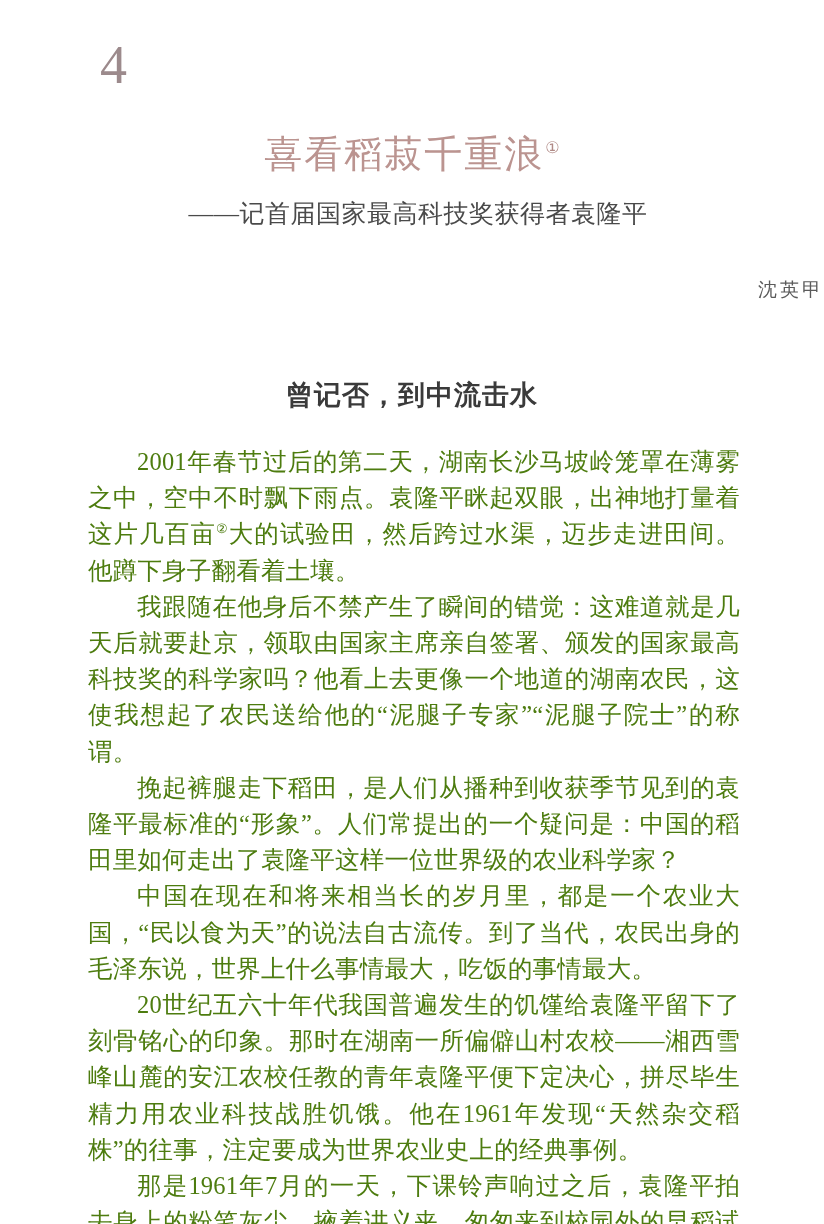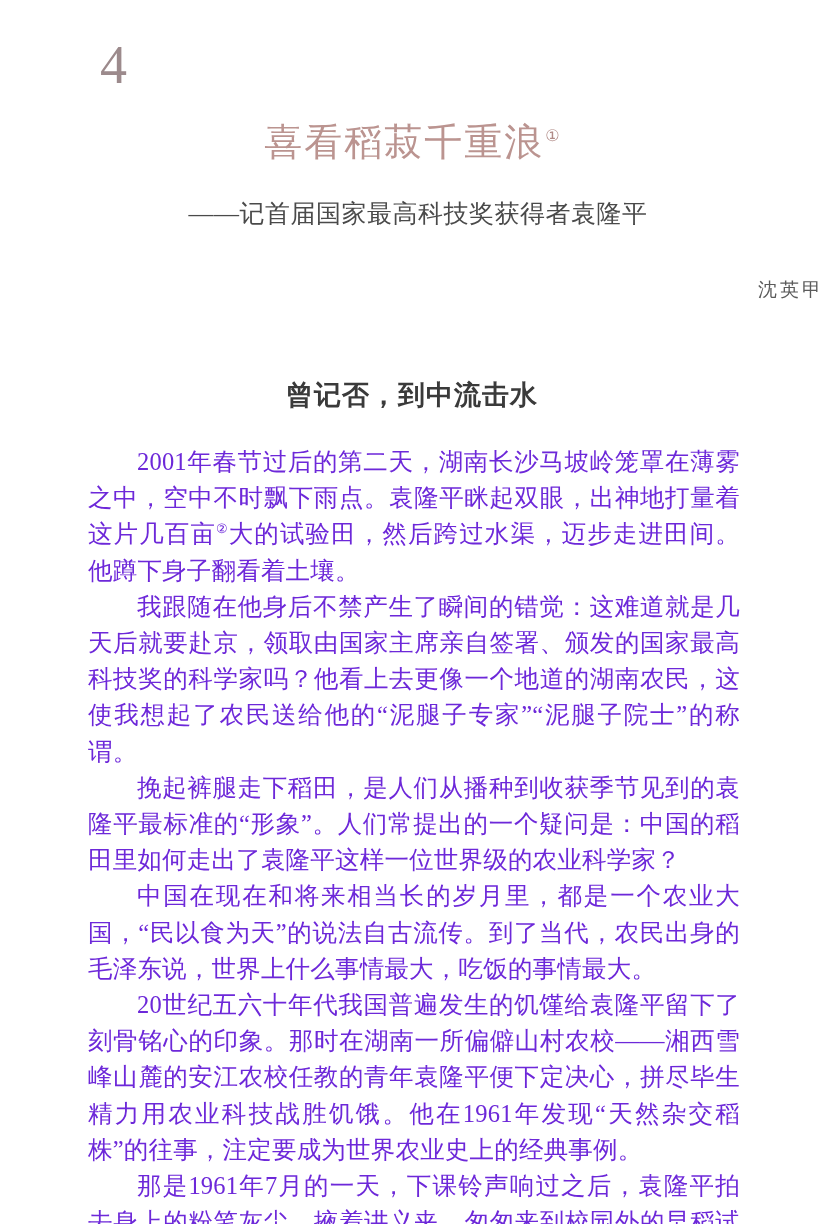--- a/index.html
+++ b/index.html
@@ -43,20 +43,21 @@
   .main-title {
     display: inline-block;
     font-family: "Liberation Serif", "DejaVu Serif", serif;
     font-size: 38px;
     line-height: 1.2;
     color: #bb9490;
     letter-spacing: 2px;
     font-weight: 400;
     position: relative;
     white-space: nowrap;
+    margin-top: 12px;
   }
 
   .main-title .footnote-mark {
     font-size: 16px;
     vertical-align: super;
     line-height: 1;
     letter-spacing: 0;
     margin-left: 1px;
     color: #b08a86;
   }
@@ -112,21 +113,21 @@
     left: 88px;
     top: 444px;
     width: 652px;
   }
 
   .body-text p {
     margin: 0 0 0 0;
     font-family: "Liberation Serif", "DejaVu Serif", serif;
     font-size: 24.5px;
     line-height: 36.2px;
-    color: #6d28d9;
+    color: #4d7c0f;
     text-align: justify;
     text-justify: inter-ideograph;
     text-indent: 2em;
     letter-spacing: 0.2px;
     word-break: break-all;
   }
 
   .body-text p .footnote-mark {
     font-size: 13px;
     vertical-align: super;

